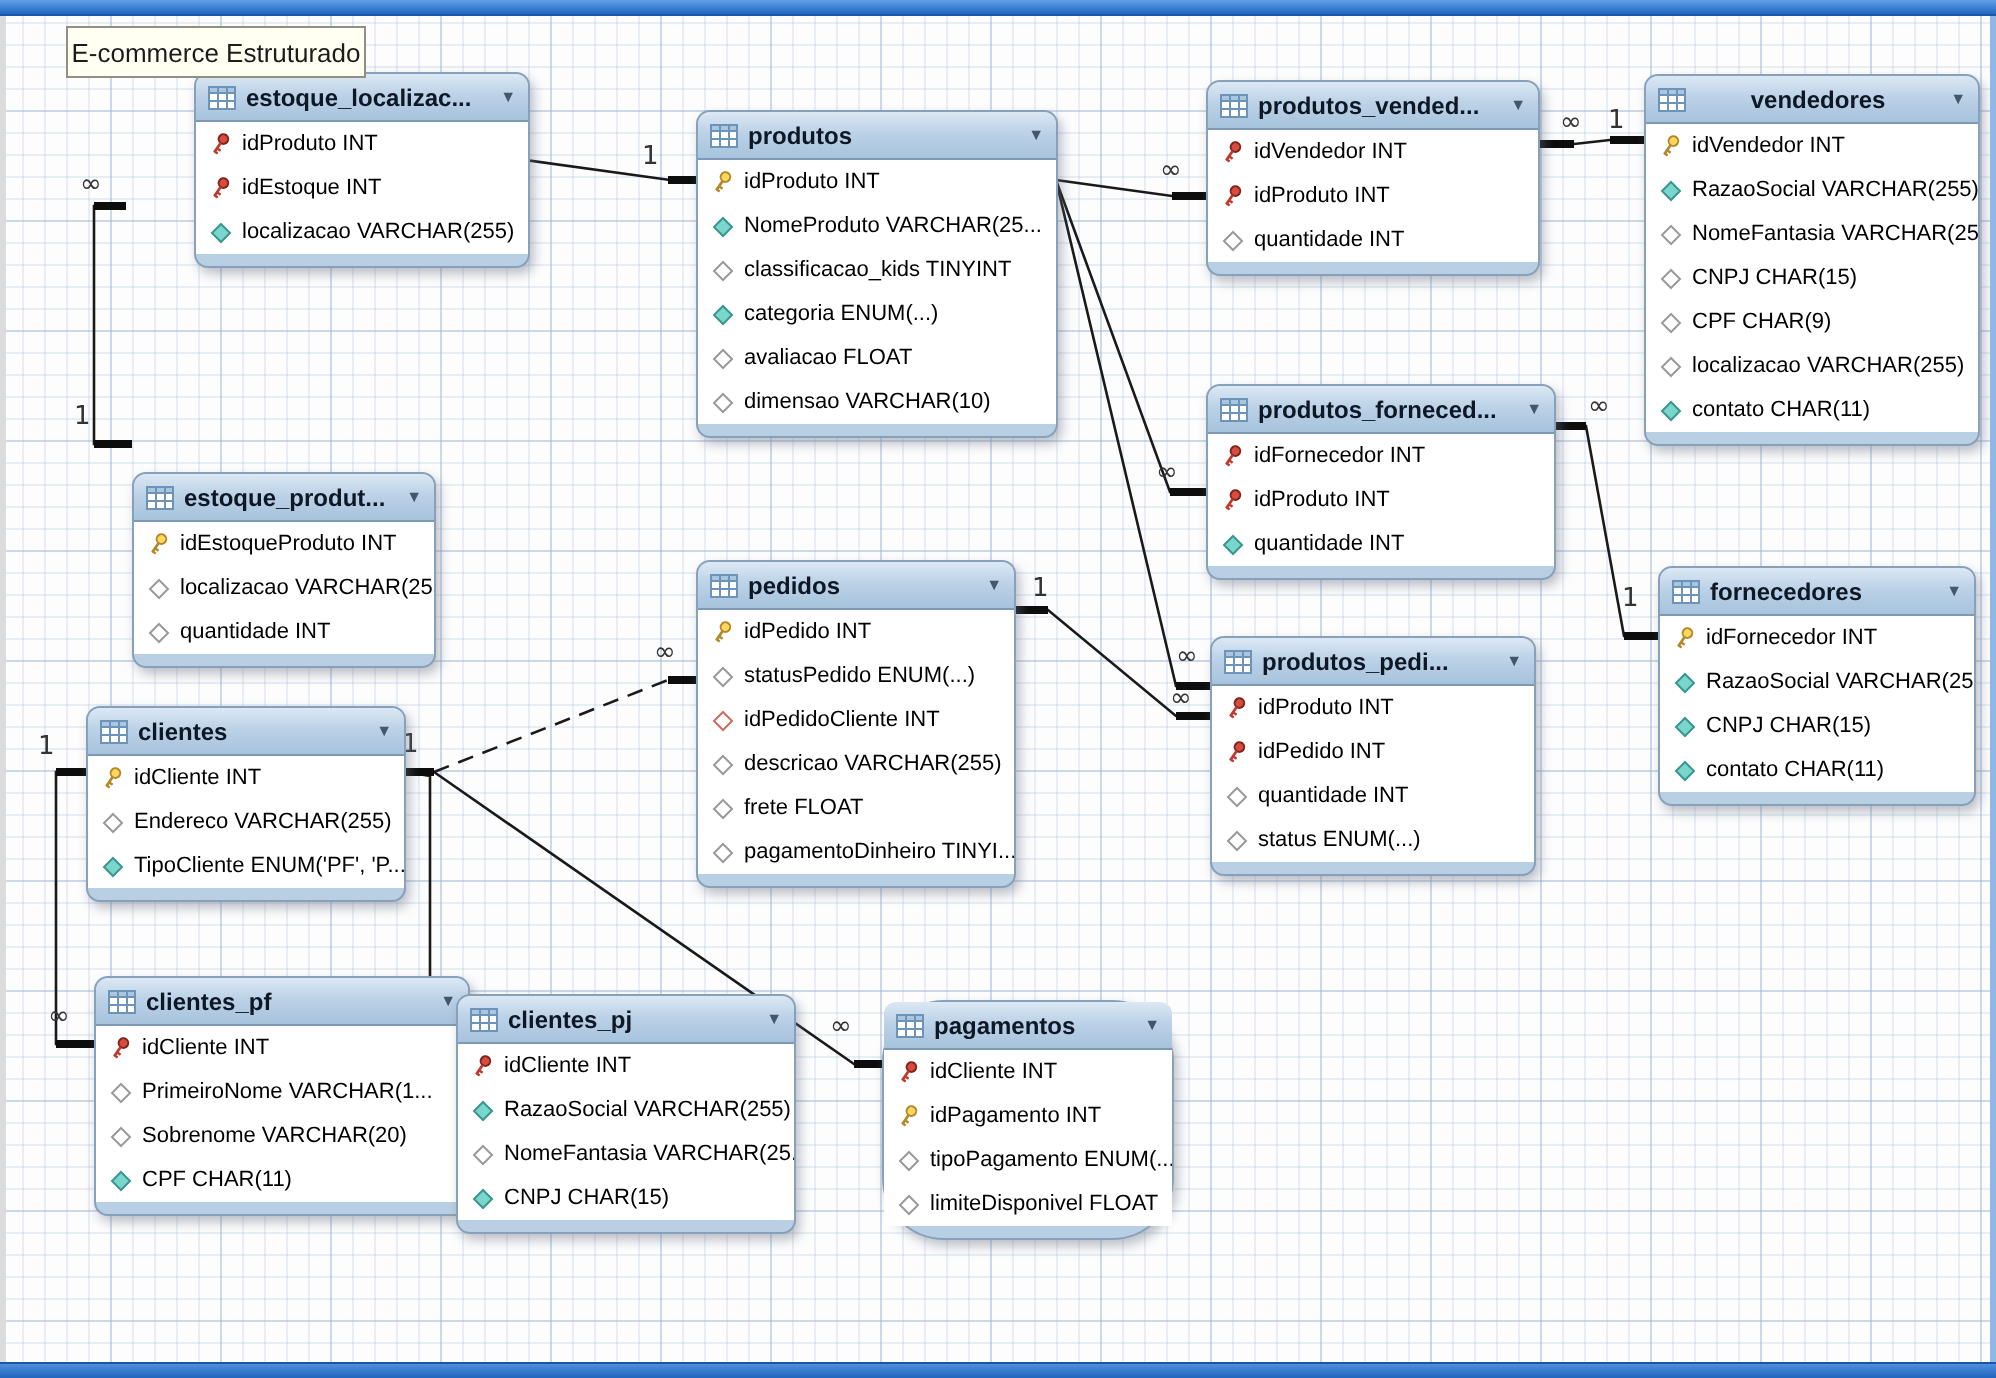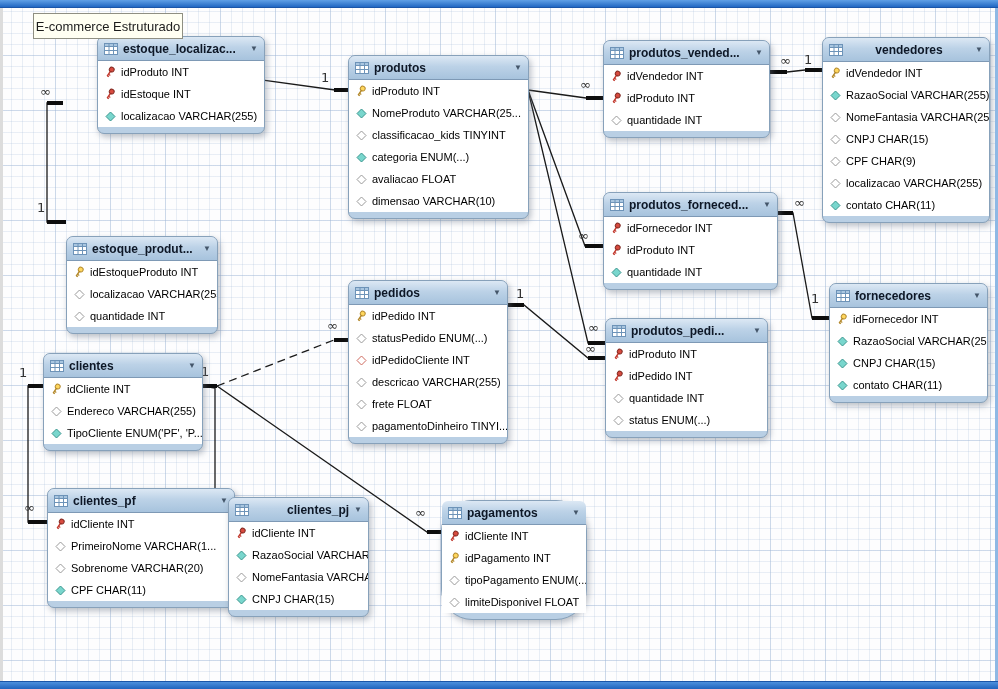--- a/index.html
+++ b/index.html
@@ -804,21 +804,21 @@
         <span class="icon ic-req" style="display: inline-flex;">
           <svg width="11" height="11" viewBox="0 0 11 11">
             <polygon points="5.5,1 10,5.5 5.5,10 1,5.5" fill="#79d6cd" stroke="#3a968e"></polygon>
           </svg>
         </span>
 
         <span class="col-text">CPF CHAR(11)</span>
       </div>
         </div>
   </div>
-      <div class="tbl" style="left: 228px; top: 497px; width: 141px; text-align: right;">
+      <div class="tbl" style="left: 228px; top: 497px; width: 170px;">
     <div class="tbl-header">
       <span class="grid-ic">
         <svg width="14" height="12" viewBox="0 0 14 12">
           <rect x="0.5" y="0.5" width="13" height="11" fill="#ffffff" stroke="#6d93b8"></rect>
           <rect x="0.5" y="0.5" width="13" height="3" fill="#a9c6e0" stroke="#6d93b8"></rect>
           <line x1="5" y1="0.5" x2="5" y2="11.5" stroke="#6d93b8"></line>
           <line x1="9.5" y1="0.5" x2="9.5" y2="11.5" stroke="#6d93b8"></line>
           <line x1="0.5" y1="7.5" x2="13.5" y2="7.5" stroke="#6d93b8"></line>
         </svg>
       </span>

